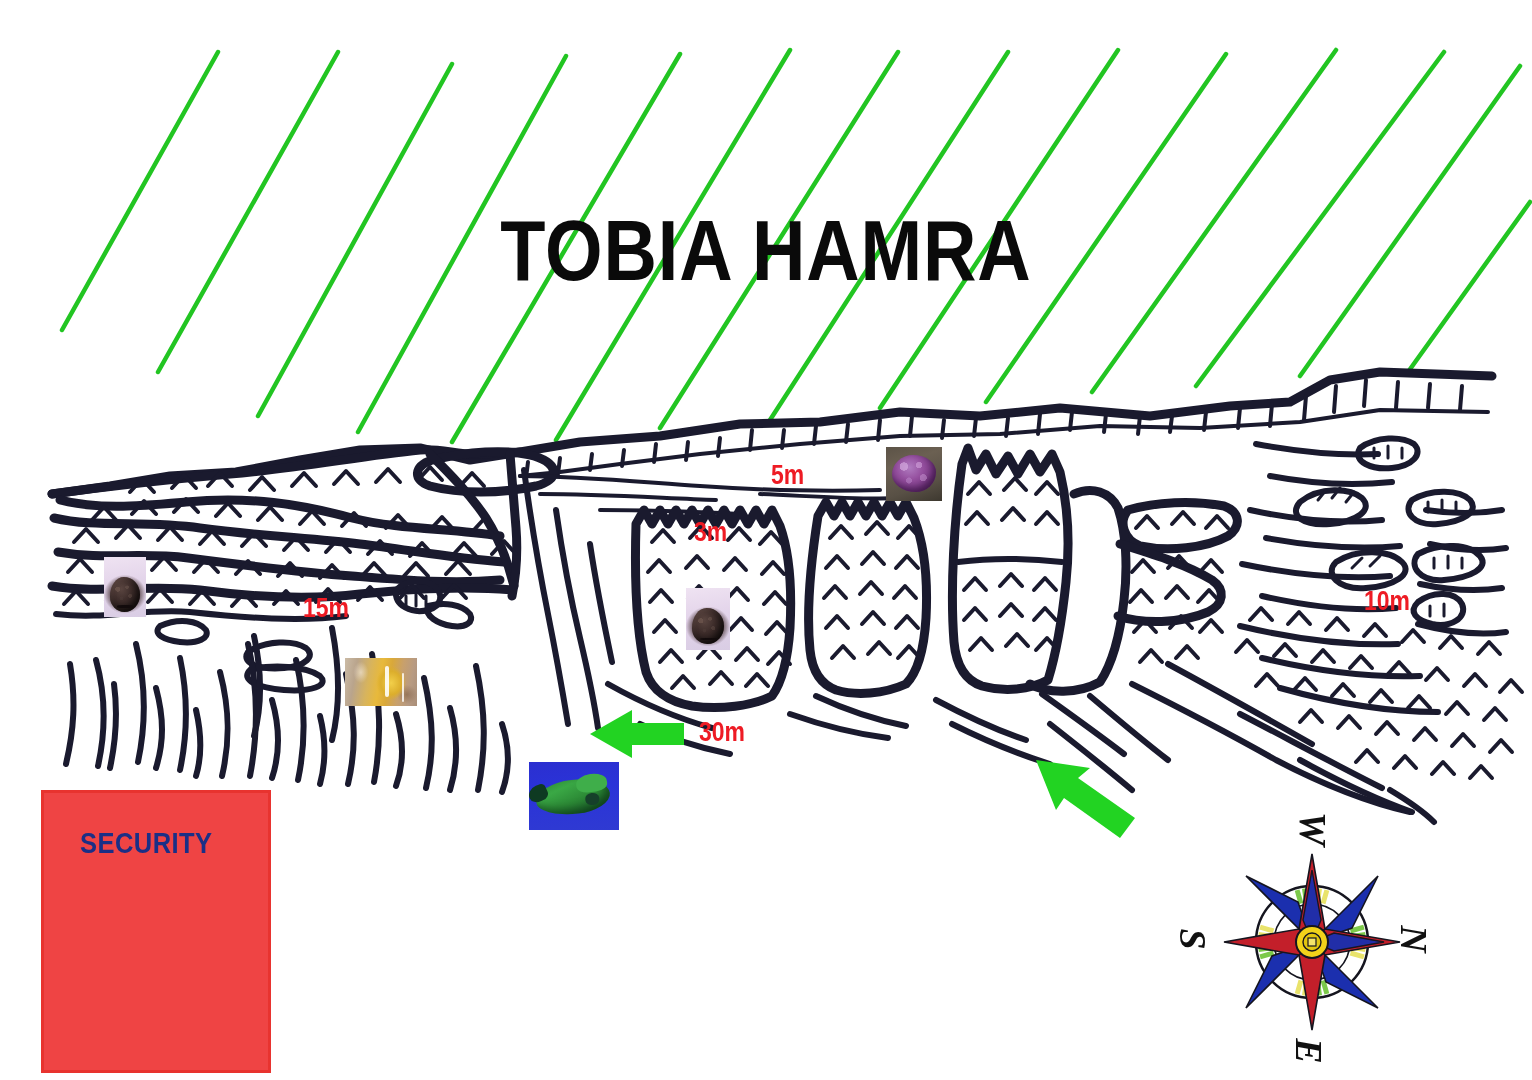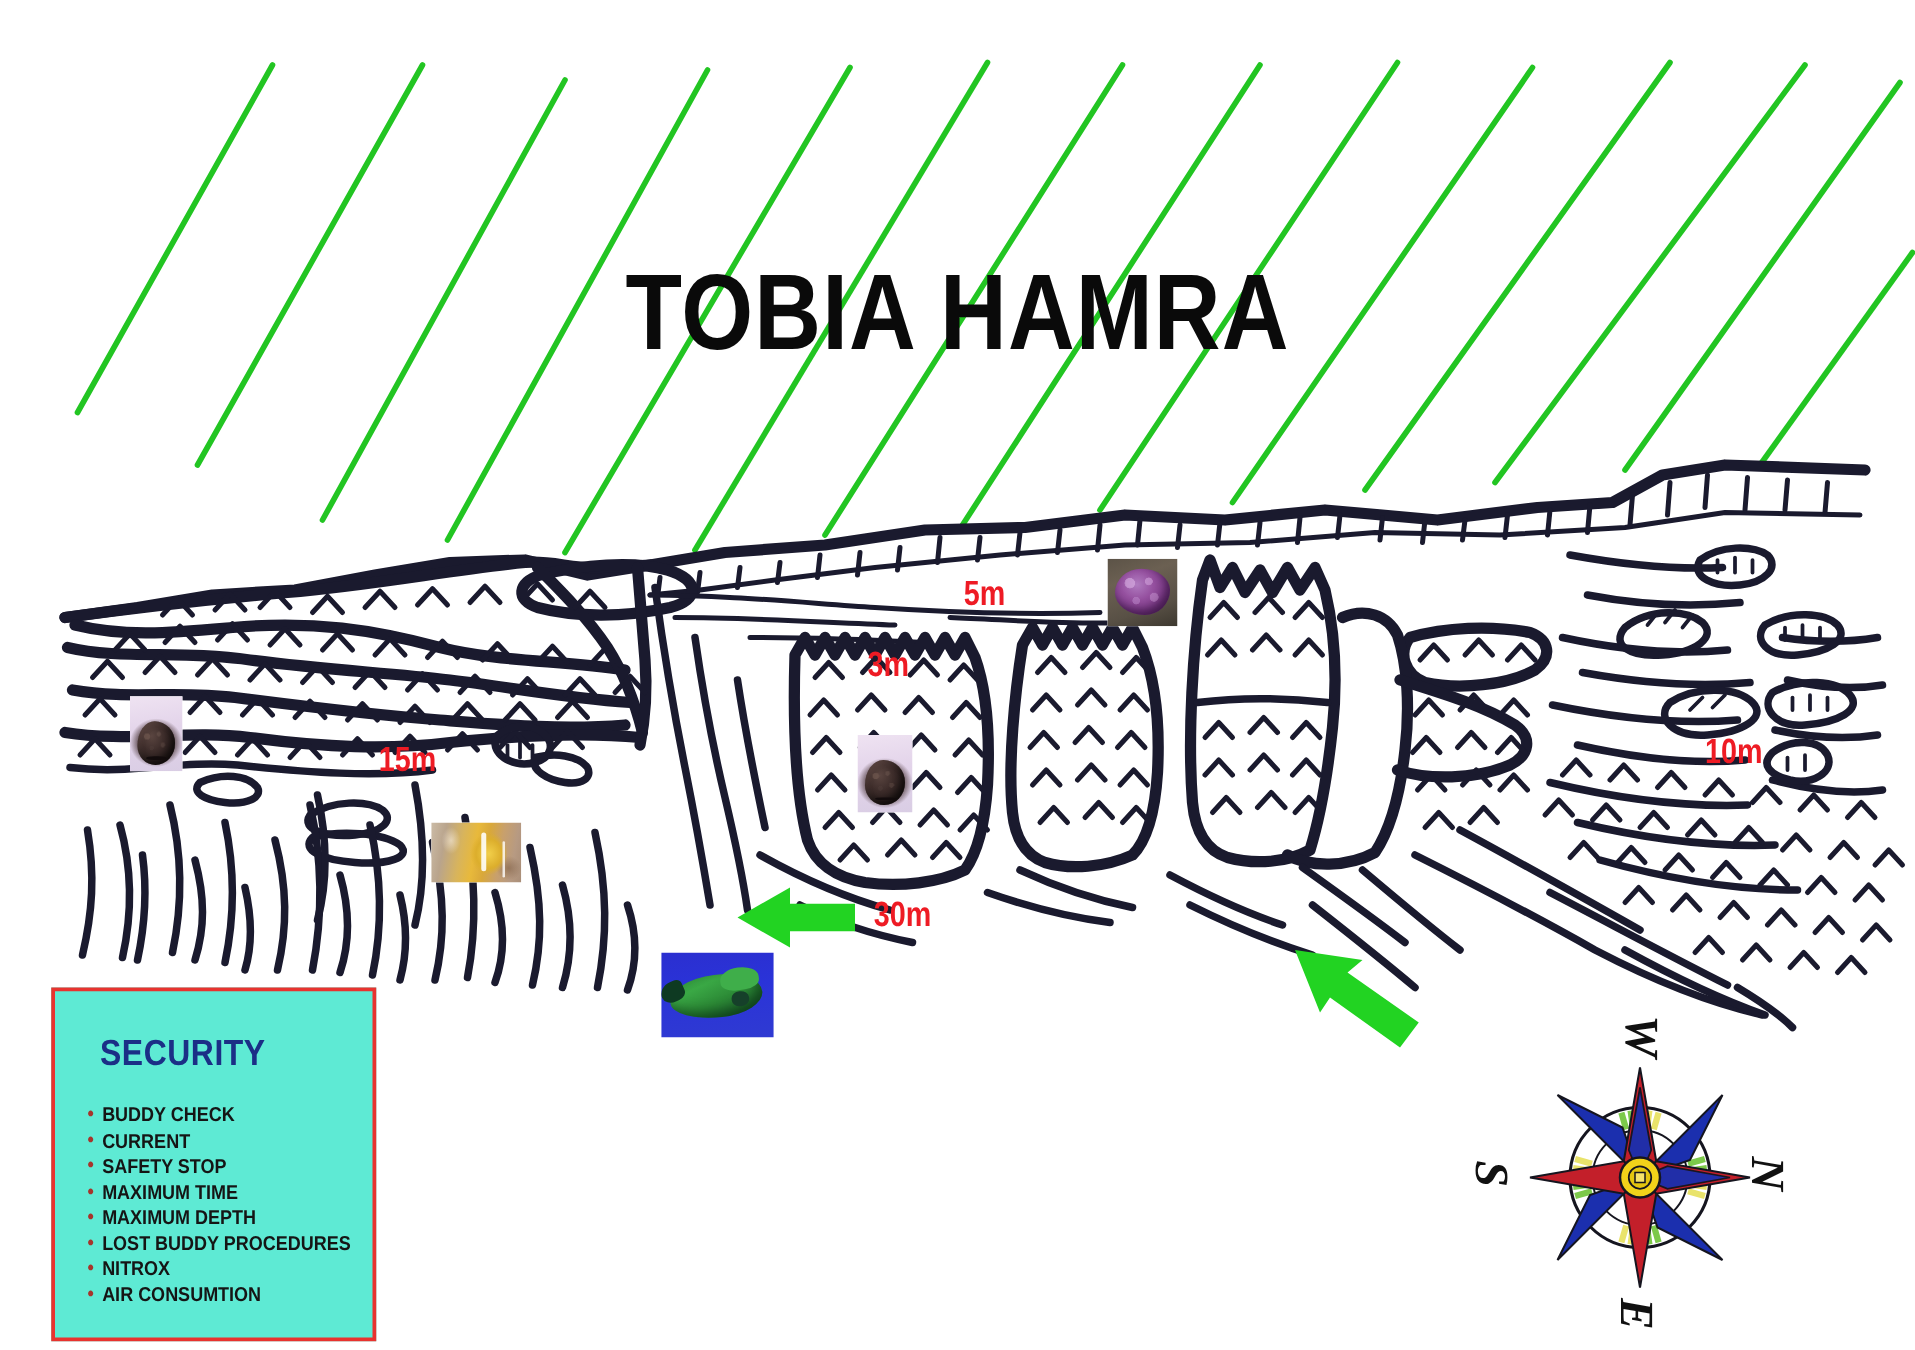--- a/index.html
+++ b/index.html
@@ -176,24 +176,24 @@
     position:absolute; left: 52%; top: 18%; width: 34%; height: 26%;
     background: #3fae4a; border-radius: 50% 50% 40% 40%;
     transform: rotate(-8deg);
   }
 
   
   .security-box {
     position: absolute;
     left: 41px;
     top: 766px;
-    width: 260px;
+    width: 230px;
     height: 283px;
     border: 3px solid #e8332f;
-    background: #5eead4;
+    background: #ef4444;
     box-sizing: border-box;
     z-index: 45;
   }
   .security-title {
     position: absolute;
     left: 36px;
     top: 35px;
     font-family: "Liberation Sans Narrow", "Liberation Sans", sans-serif;
     font-weight: bold;
     font-size: 29px;
@@ -712,30 +712,20 @@
 
   <div class="photo photo-napoleon">
     <div class="inner ph-napo">
       <div class="fish"></div>
       <div class="head-hump"></div>
     </div>
   </div>
 
   <div class="security-box">
     <div class="security-title">SECURITY</div>
-    <ul class="security-list">
-      <li>BUDDY CHECK</li>
-      <li>CURRENT</li>
-      <li>SAFETY STOP</li>
-      <li>MAXIMUM TIME</li>
-      <li>MAXIMUM DEPTH</li>
-      <li>LOST BUDDY PROCEDURES</li>
-      <li>NITROX</li>
-      <li>AIR CONSUMTION</li>
-    </ul>
   </div>
 
   <div class="compass">
     <svg viewBox="0 0 268 268" width="268" height="268">
       <g transform="translate(134,134)">
 
         <circle r="56" fill="#ffffff" stroke="#15151f" stroke-width="2.5"></circle>
         <circle r="38" fill="none" stroke="#15151f" stroke-width="1.6"></circle>
 
         <g stroke-width="5" stroke-linecap="butt">

